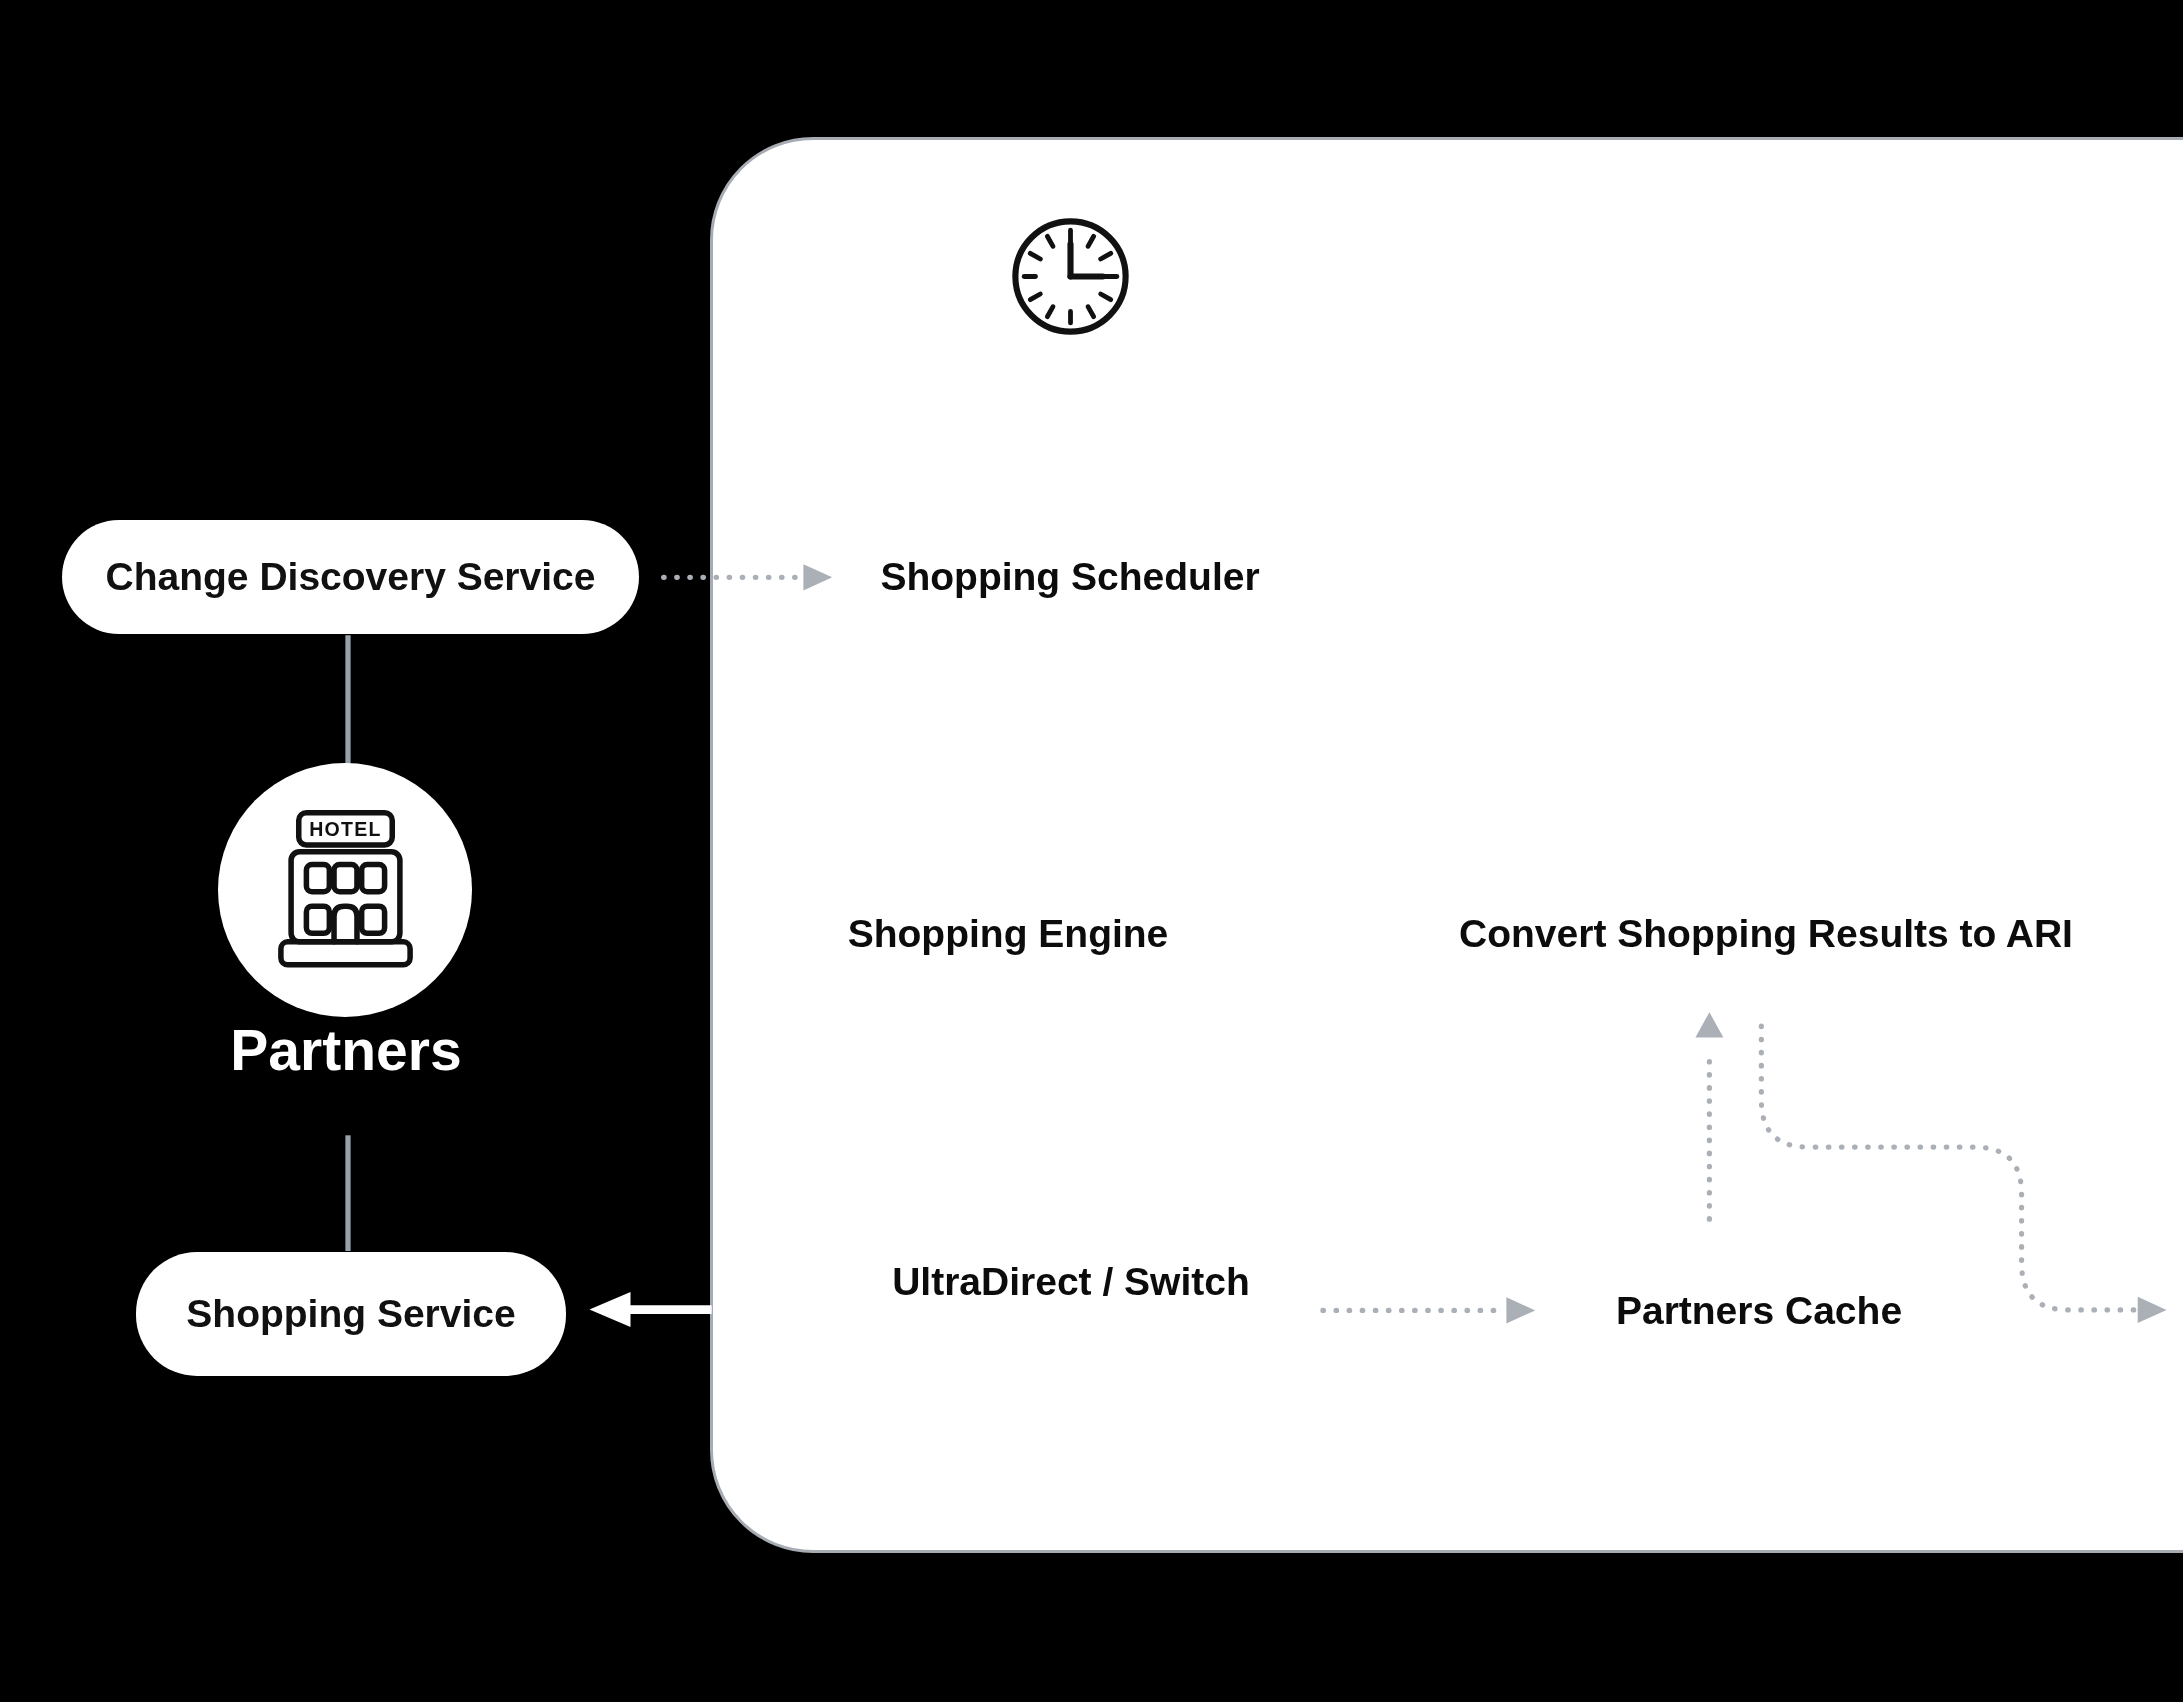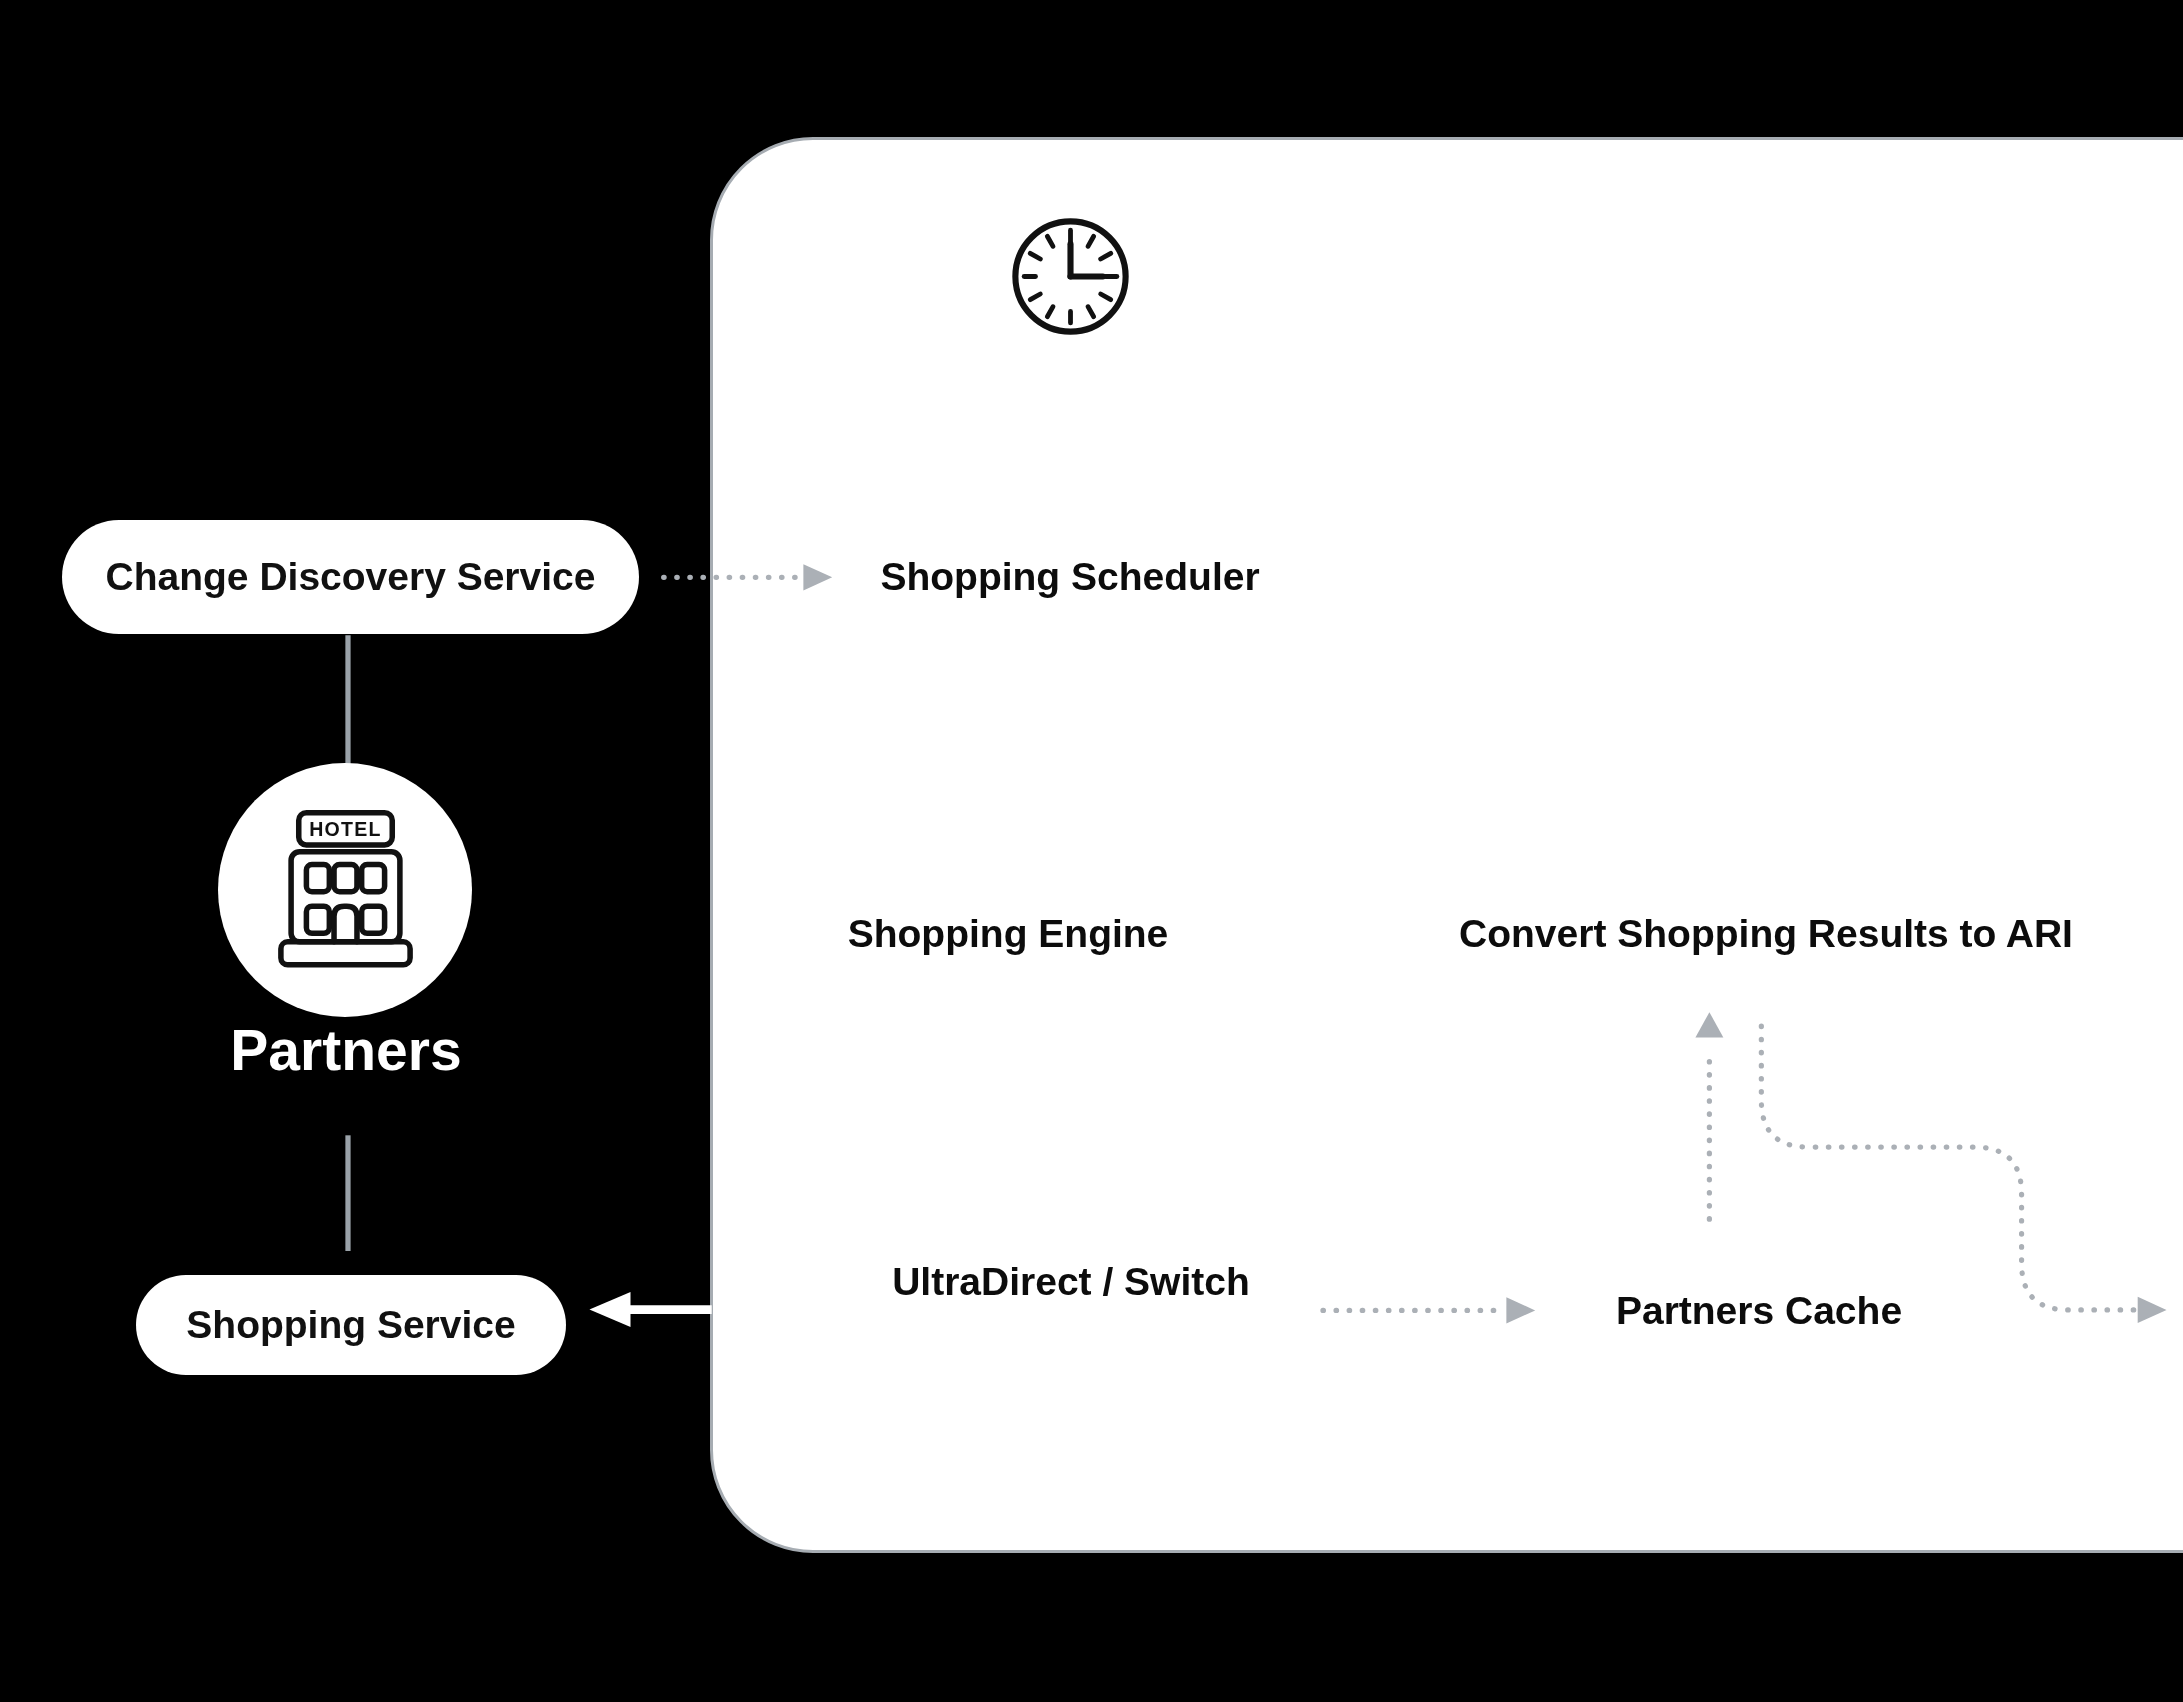--- a/index.html
+++ b/index.html
@@ -129,16 +129,16 @@
         <rect x="28" y="312" width="304" height="54" rx="16"></rect>
       </g>
       <text x="180" y="62" text-anchor="middle" font-size="46" font-weight="700" letter-spacing="3" fill="#111">HOTEL</text>
     </svg>
   </div>
 
   <div class="partner-label" style="left:193px;top:1022px;width:306px;">
     <div>Partners</div>
   </div>
 
-  <div class="pill" style="left:136px;top:1252px;width:430px;height:100px;margin-top:23px;">Shopping Service</div>
+  <div class="pill" style="left:136px;top:1252px;width:430px;height:124px;">Shopping Service</div>
 
 </div>
 
 
 </body></html>

